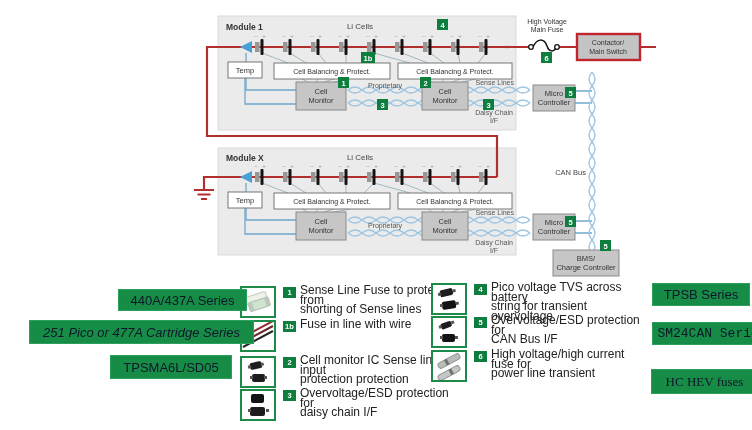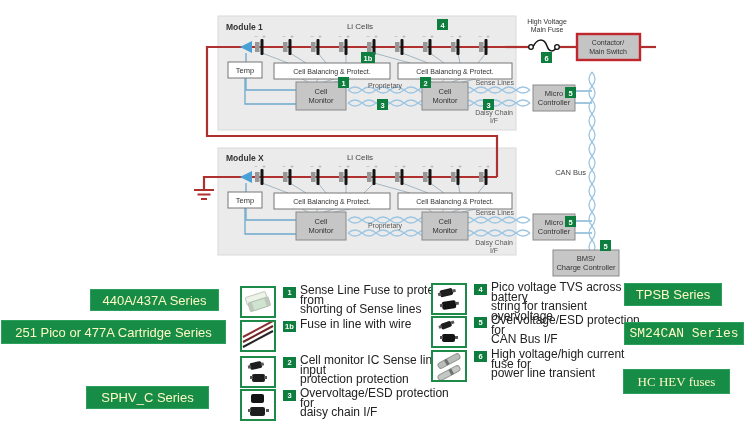--- a/index.html
+++ b/index.html
@@ -1,20 +1,20 @@
 <!DOCTYPE html>
 <html><head>
 <meta charset="utf-8">
 <style>
   html,body{margin:0;padding:0;background:#fff;}
   #stage{position:relative;width:752px;height:430px;background:#ffffff;overflow:hidden;
-         font-family:"Liberation Sans",sans-serif;}
+         font-family:"Liberation Sans",sans-serif;border-radius:6px;}
   svg text{font-family:"Liberation Sans",sans-serif;}
-  .prod{position:absolute;background:#178c47;color:#fef9c3;display:flex;align-items:center;
-        justify-content:center;font-size:13px;white-space:nowrap;border:1px solid #2aa05c;}
+  .prod{position:absolute;background:#178c47;color:#0f172a;display:flex;align-items:center;
+        justify-content:center;font-size:13px;white-space:nowrap;border:1px solid #2aa05c;margin-left:28px;}
   .leg-row{position:absolute;display:flex;align-items:flex-start;}
   .icon-box{width:32px;height:28px;border:2px solid #1d8a4a;background:#fff;flex:0 0 auto;}
   .badge{min-width:11px;height:11px;background:#0e7e3e;color:#fff;font-size:7.5px;font-weight:bold;
          display:flex;align-items:center;justify-content:center;padding:0 1px;flex:0 0 auto;}
   .leg-badge{margin:1px 4px 0 7px;}
   .leg-text{font-size:12px;line-height:9.5px;color:#222;max-width:150px;}
 </style>
 </head>
 <body>
 
@@ -372,19 +372,19 @@
     </svg>
     <span class="badge leg-badge">6</span>
     <div class="leg-text">
       <div>High voltage/high current fuse for</div>
       <div>power line transient</div>
     </div>
   </div>
 
   
   <div class="prod" style="left:90px;top:289px;width:127px;height:20px;">440A/437A Series</div>
-  <div class="prod" style="left:1px;top:320px;width:223px;height:22px;">251 Pico or 477A Cartridge Series</div>
-  <div class="prod" style="left:86px;top:386px;width:121px;height:21px;">SPHV_C Series</div>
+  <div class="prod" style="left:1px;top:320px;width:223px;height:22px;font-style:italic;">251 Pico or 477A Cartridge Series</div>
+  <div class="prod" style="left:82px;top:355px;width:120px;height:22px;">TPSMA6L/SD05</div>
   <div class="prod" style="left:624px;top:283px;width:96px;height:21px;">TPSB Series</div>
   <div class="prod" style="left:624px;top:322px;width:118px;height:21px;font-family:Liberation Mono, monospace;">SM24CAN Series</div>
   <div class="prod" style="left:623px;top:369px;width:105px;height:23px;font-family:Liberation Serif, serif;">HC HEV fuses</div>
 
 </div>
 
 </body></html>

